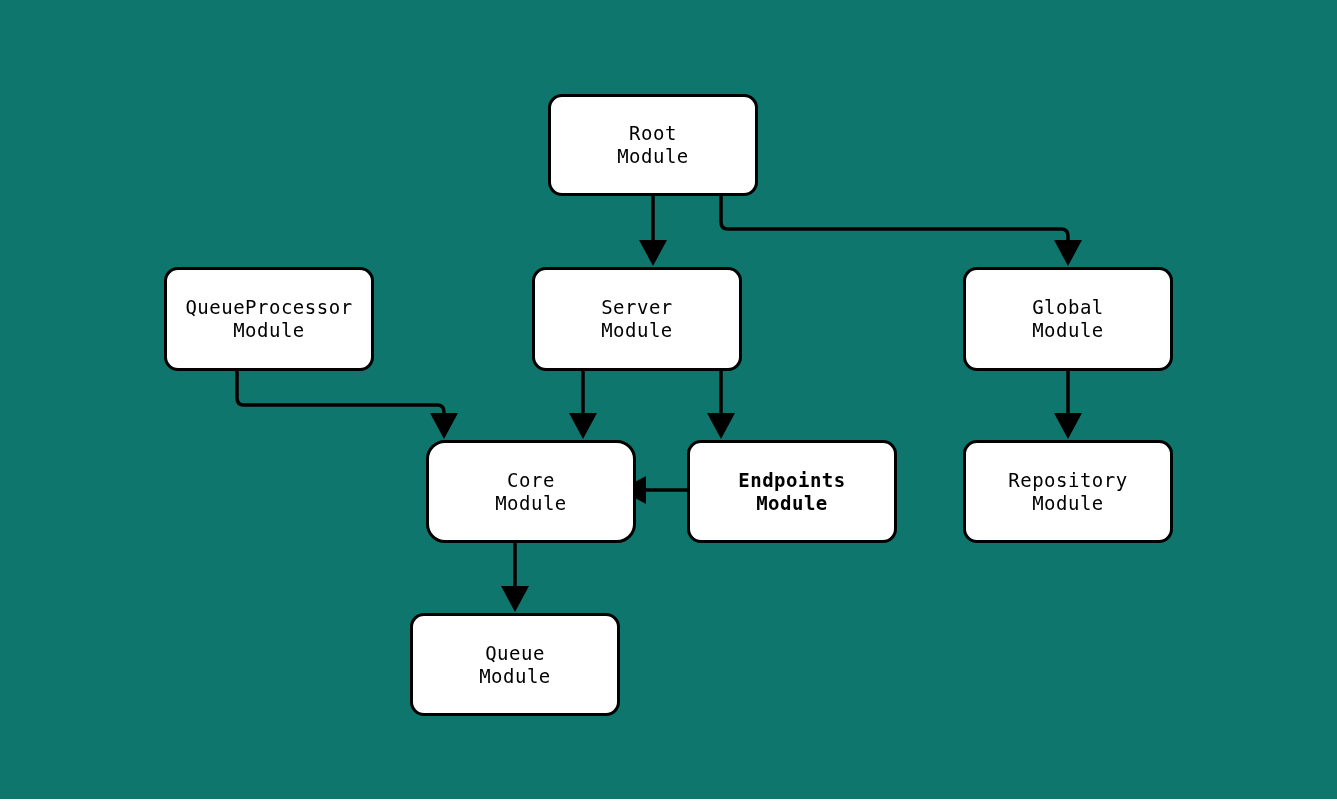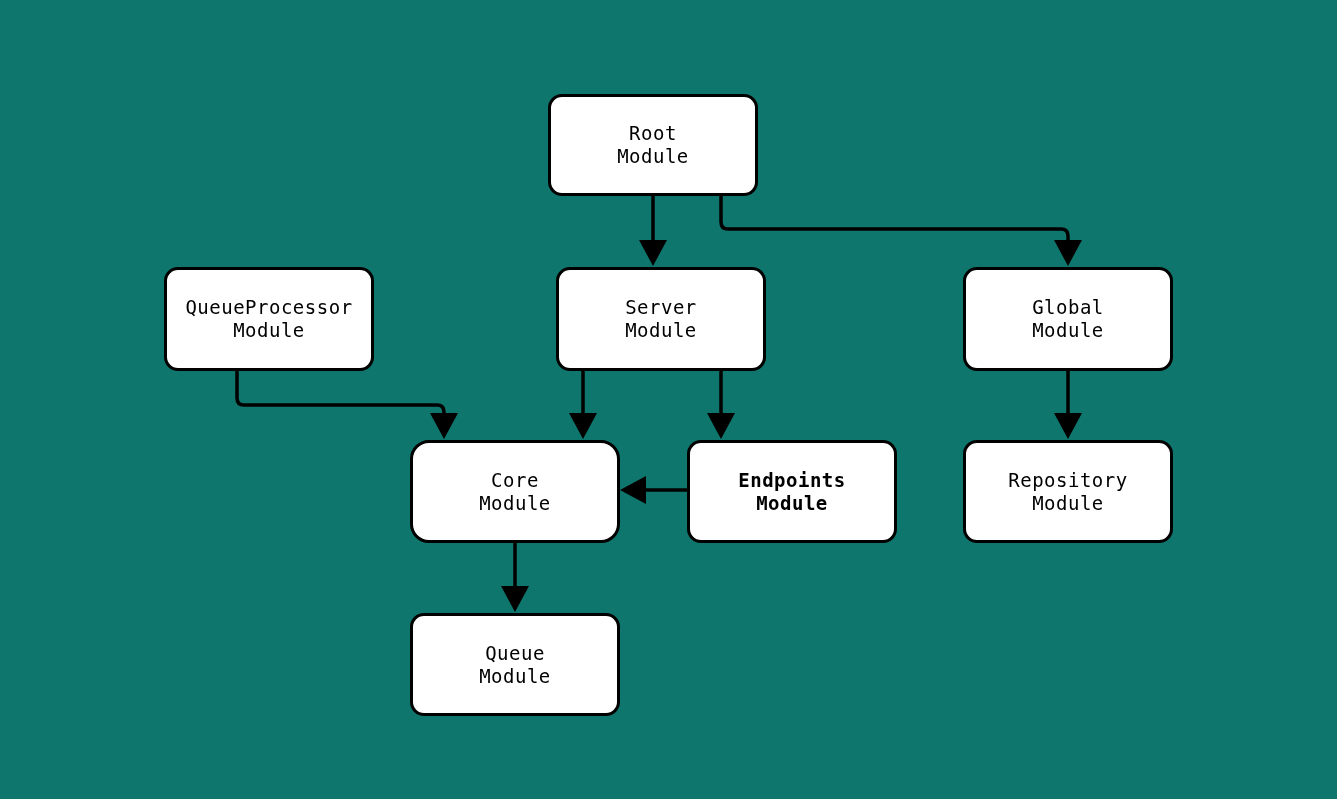--- a/index.html
+++ b/index.html
@@ -76,31 +76,31 @@
   <div class="node" style="left:548px; top:94px; width:210px; height:102px;">
     <span class="node-line">Root</span>
     <span class="node-line">Module</span>
   </div>
 
   <div class="node" style="left:116px; top:267px; width:210px; height:104px;margin-left:48px;">
     <span class="node-line">QueueProcessor</span>
     <span class="node-line">Module</span>
   </div>
 
-  <div class="node" style="left:556px; top:267px; width:210px; height:104px;">
+  <div class="node" style="left:532px; top:267px; width:210px; height:104px;">
     <span class="node-line">Server</span>
     <span class="node-line">Module</span>
   </div>
 
   <div class="node" style="left:963px; top:267px; width:210px; height:104px;align-items:center;">
     <span class="node-line">Global</span>
     <span class="node-line">Module</span>
   </div>
 
-  <div class="node" style="left:410px; top:440px; width:210px; height:103px;border-radius:19px;">
+  <div class="node" style="left:426px; top:440px; width:210px; height:103px;border-radius:19px;">
     <span class="node-line">Core</span>
     <span class="node-line">Module</span>
   </div>
 
   <div class="node" style="left:687px; top:440px; width:210px; height:103px;font-weight:bold;">
     <span class="node-line">Endpoints</span>
     <span class="node-line">Module</span>
   </div>
 
   <div class="node" style="left:963px; top:440px; width:210px; height:103px;">

